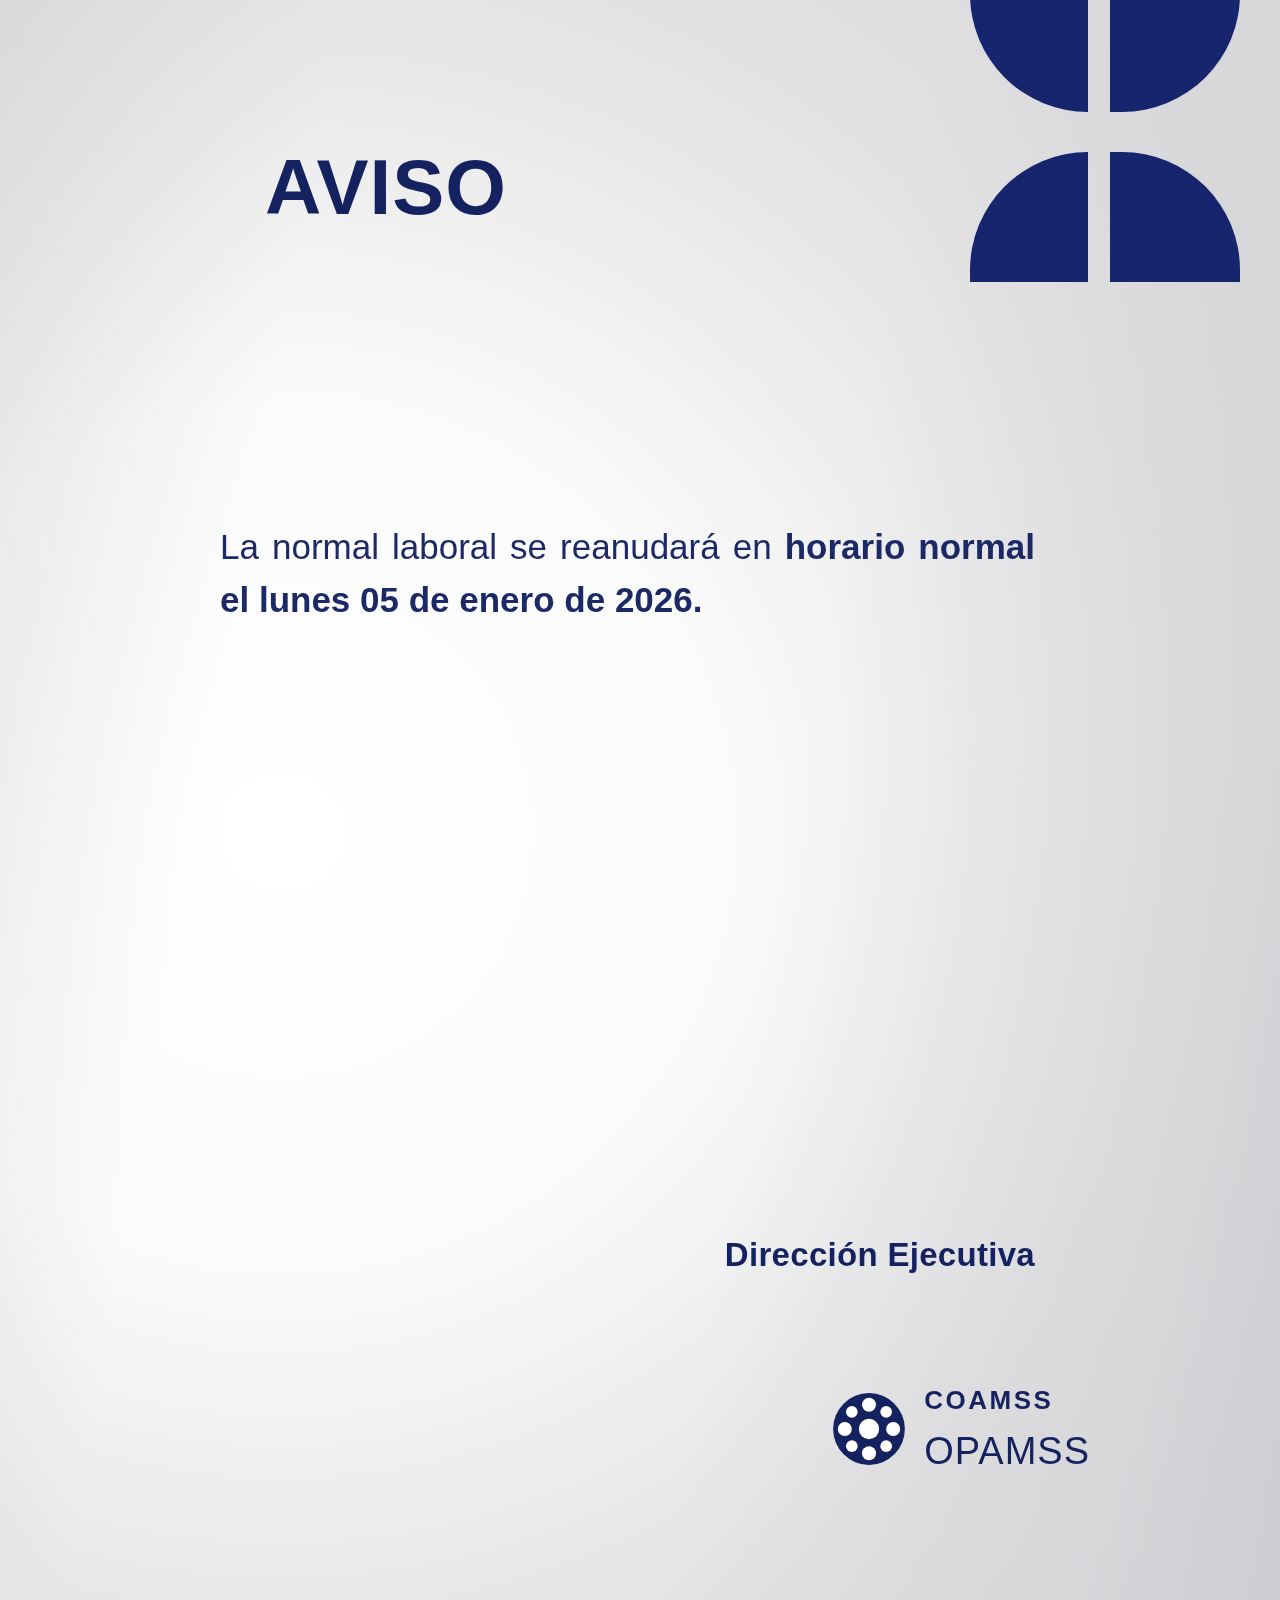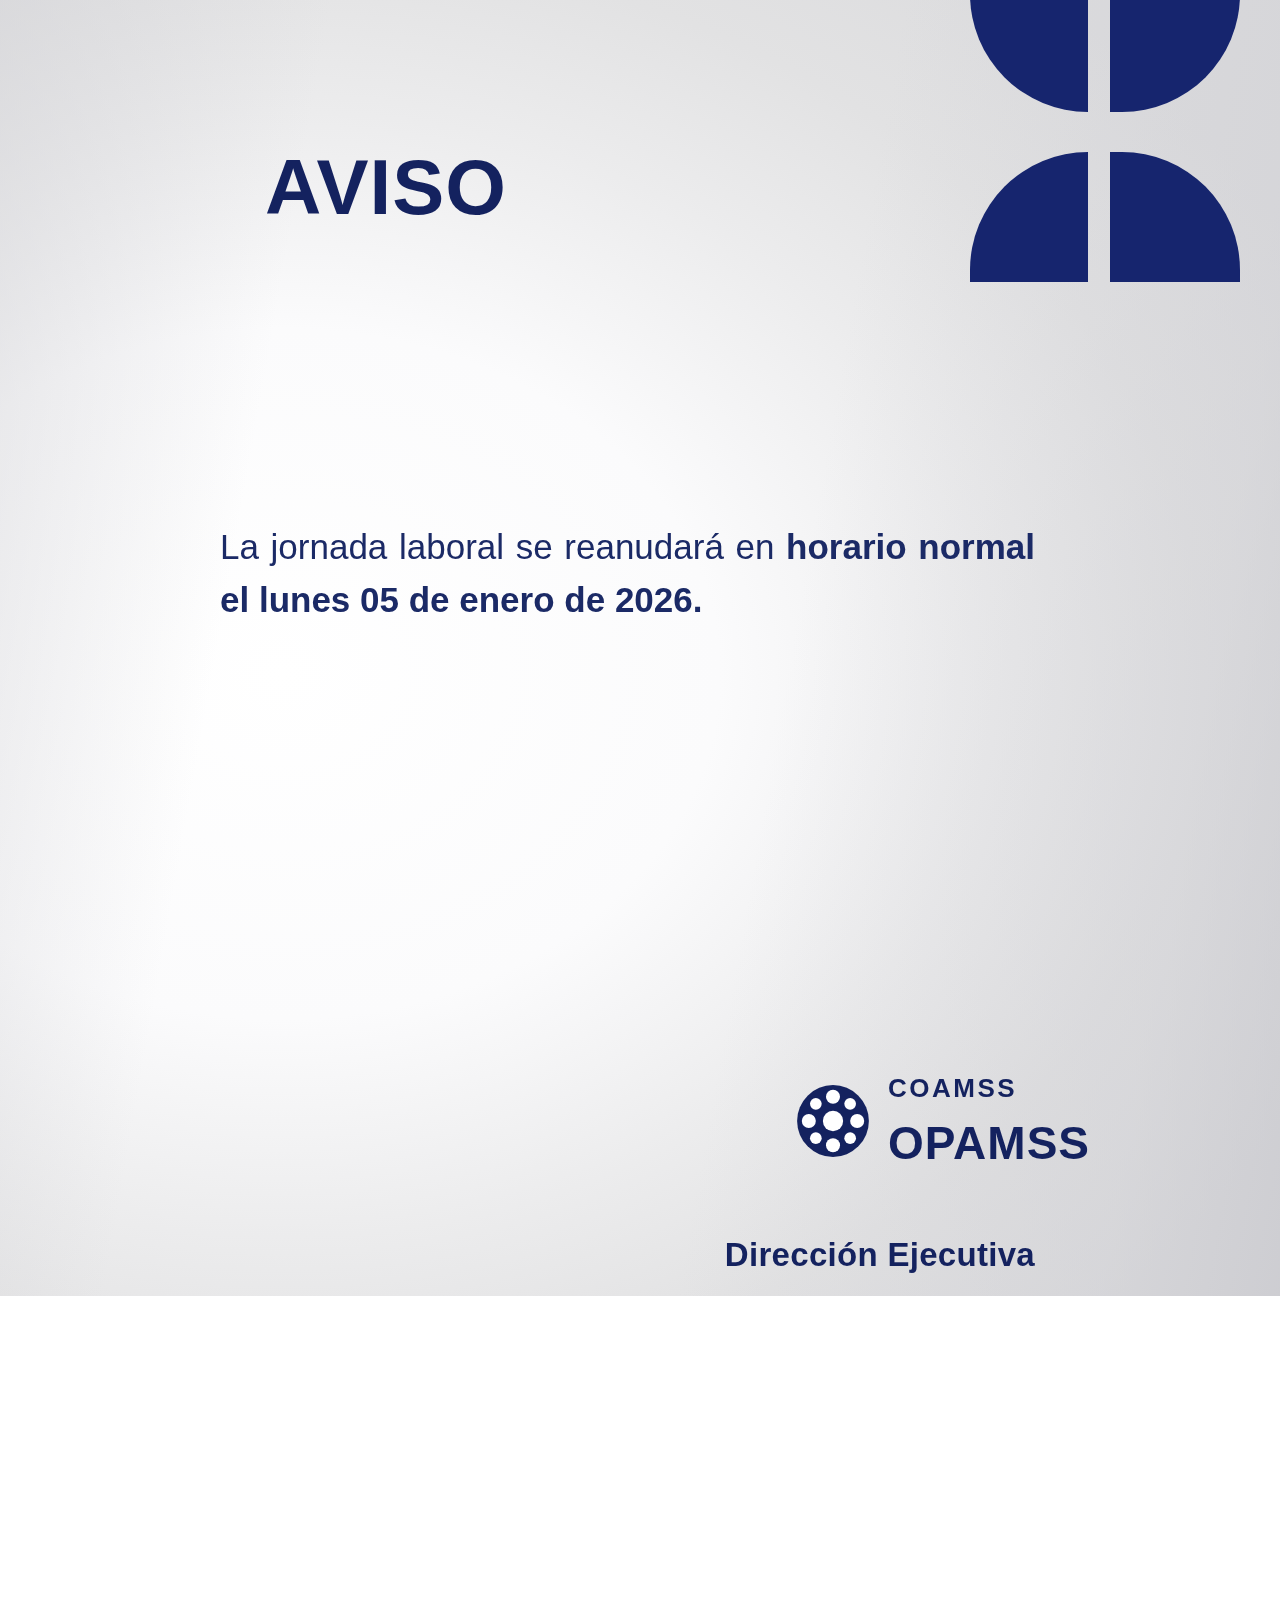--- a/index.html
+++ b/index.html
@@ -9,21 +9,21 @@
   body {
     width: 1280px;
     height: 1600px;
     font-family: "Liberation Sans", sans-serif;
     overflow: hidden;
   }
 
   .poster {
     position: relative;
     width: 1280px;
-    height: 1296px;
+    height: 1600px;
     background:
       radial-gradient(ellipse 90% 70% at 22% 52%, #ffffff 0%, #fbfbfc 38%, #ececed 62%, #e2e2e3 80%, #dcdcde 100%);
     overflow: hidden;
   }
 
   
   .sheen {
     position: absolute;
     inset: 0;
     background: linear-gradient(100deg,
@@ -145,22 +145,22 @@
     line-height: 1;
   }
   .brand-top {
     font-size: 26px;
     font-weight: 800;
     letter-spacing: 2.5px;
     color: #14225f;
     margin-bottom: 19px;
   }
   .brand-bottom {
-    font-size: 46px;
-    font-weight: 700;
+    font-size: 38px;
+    font-weight: 400;
     letter-spacing: 1px;
     color: #14225f;
   }
 </style>
 </head>
 <body>
 
 <div class="poster">
 
   <div class="sheen"></div>
@@ -169,21 +169,21 @@
     <span class="petal p1"></span>
     <span class="petal p2"></span>
     <span class="petal p3"></span>
     <span class="petal p4"></span>
   </div>
 
   <div class="title">AVISO</div>
 
   <div class="body-copy">
     <p>
-      <span>La jornada laboral se reanudará en </span><b>horario normal el lunes 05 de enero de 2026.</b>
+      <span>La normal laboral se reanudará en </span><b>horario normal el lunes 05 de enero de 2026.</b>
     </p>
   </div>
 
   <div class="signature">Dirección Ejecutiva</div>
 
   <div class="brand">
     <svg class="brand-glyph" viewBox="0 0 100 100">
       <circle cx="50" cy="50" r="46" fill="#14225f"></circle>
       <circle cx="50" cy="50" r="13" fill="#ffffff"></circle>
       <circle cx="50" cy="19" r="9" fill="#ffffff"></circle>

